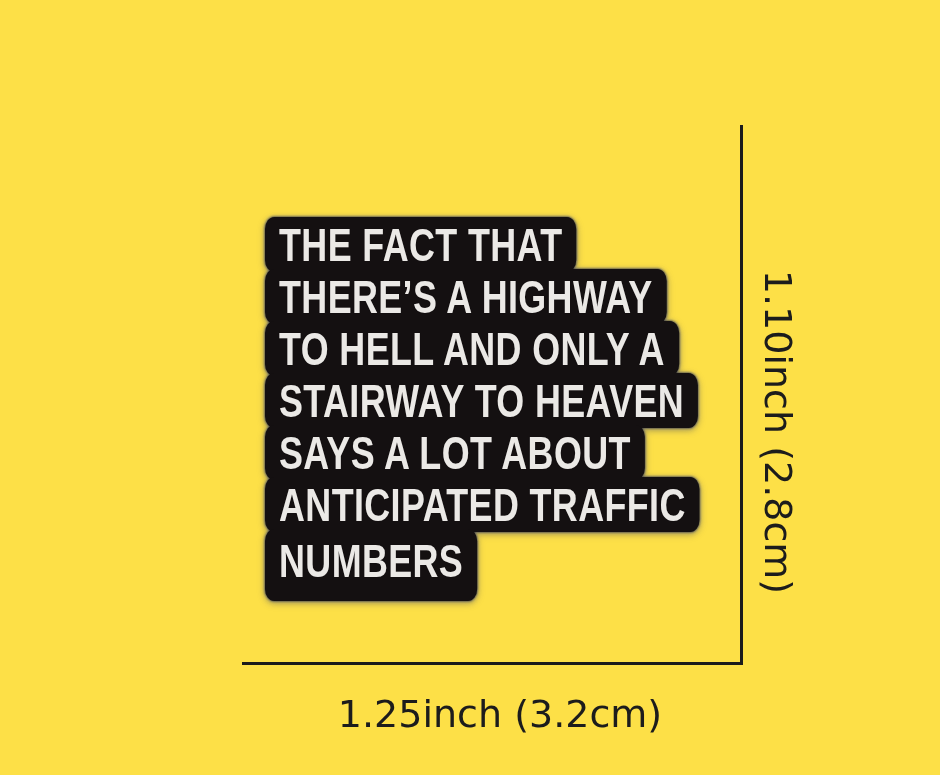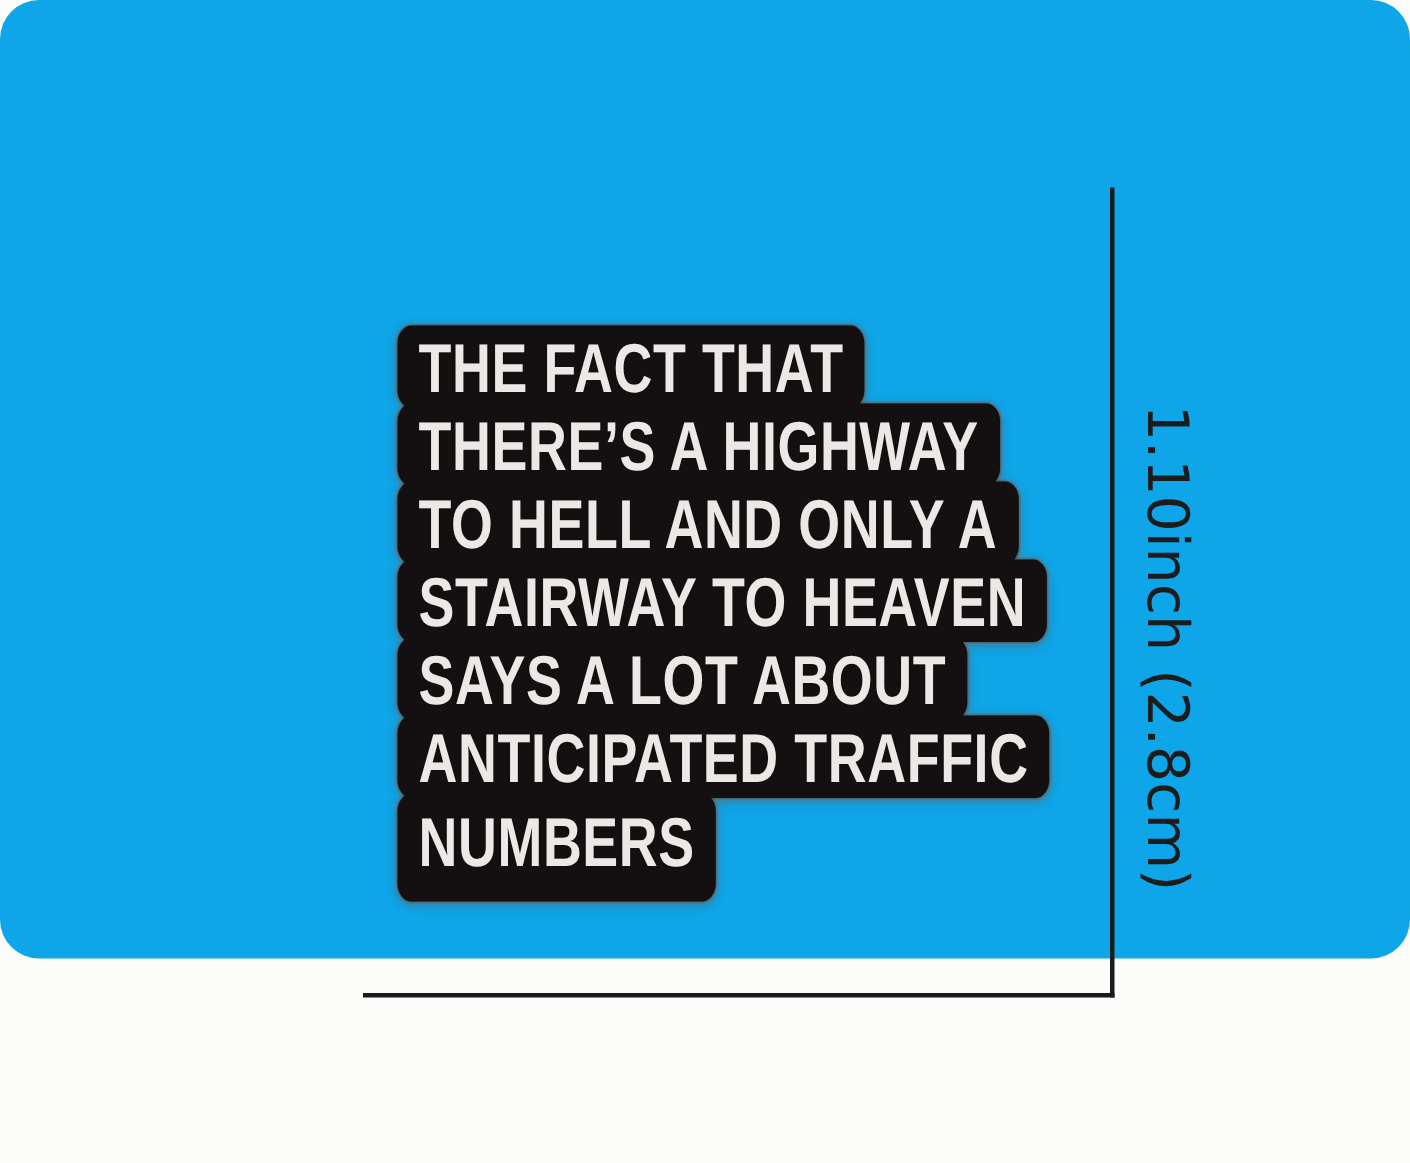--- a/index.html
+++ b/index.html
@@ -4,23 +4,22 @@
 <style>
   html, body { margin: 0; padding: 0; }
   body {
     width: 940px; height: 775px;
     background: #fcfcfa;
     font-family: "Liberation Sans", sans-serif;
     overflow: hidden;
   }
   .photo {
     position: relative;
-    width: 940px; height: 639px;
-    background: #0ea5e9;
-    border-radius: 26px;
+    width: 940px; height: 775px;
+    background: #fde047;
   }
 
   
   .pin {
     position: absolute;
     left: 265px; top: 217px;
     filter: drop-shadow(0 0 1px #3a3a3a)
             drop-shadow(0 0 1.5px rgba(120,120,120,0.85))
             drop-shadow(0 2px 3px rgba(90,90,90,0.45));
   }
@@ -98,14 +97,15 @@
     </div>
     <div class="pin-line">
       <span>NUMBERS</span>
     </div>
   </div>
 
   <div class="dim-line vertical"></div>
   <div class="dim-label height">1.10inch (2.8cm)</div>
 
   <div class="dim-line horizontal"></div>
+  <div class="dim-label width">1.25inch (3.2cm)</div>
 
 </div>
 
 </body></html>

